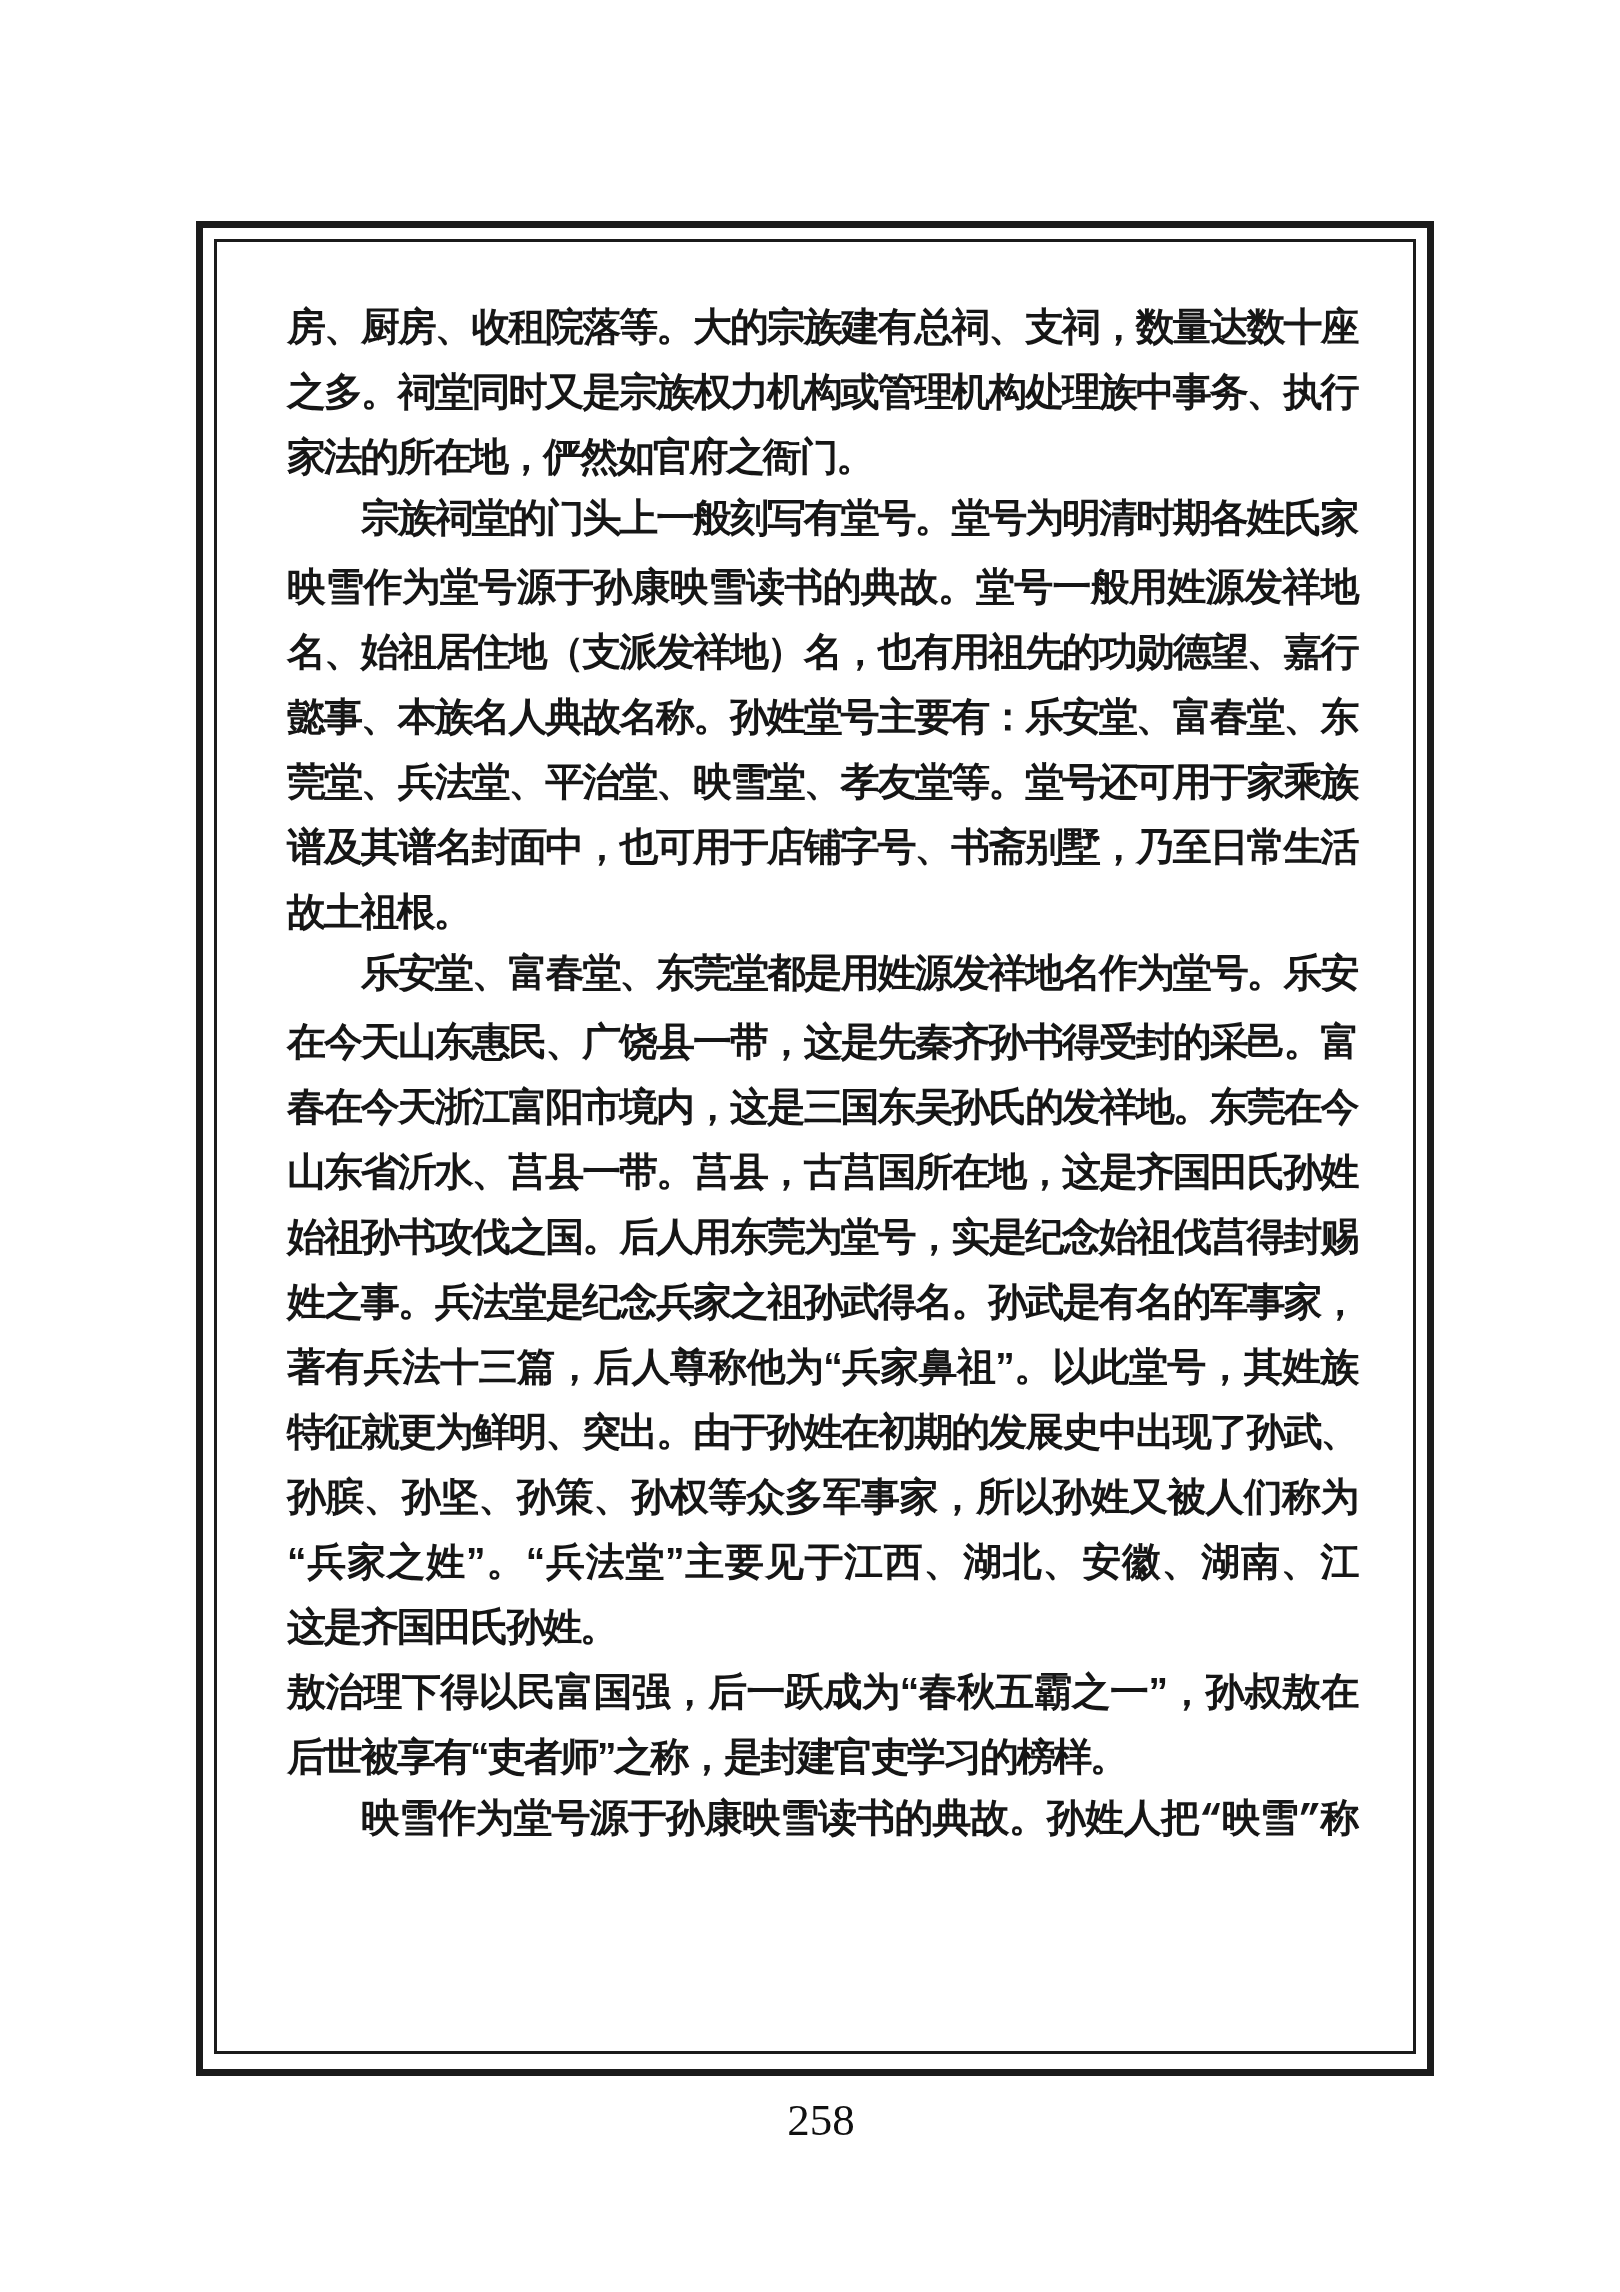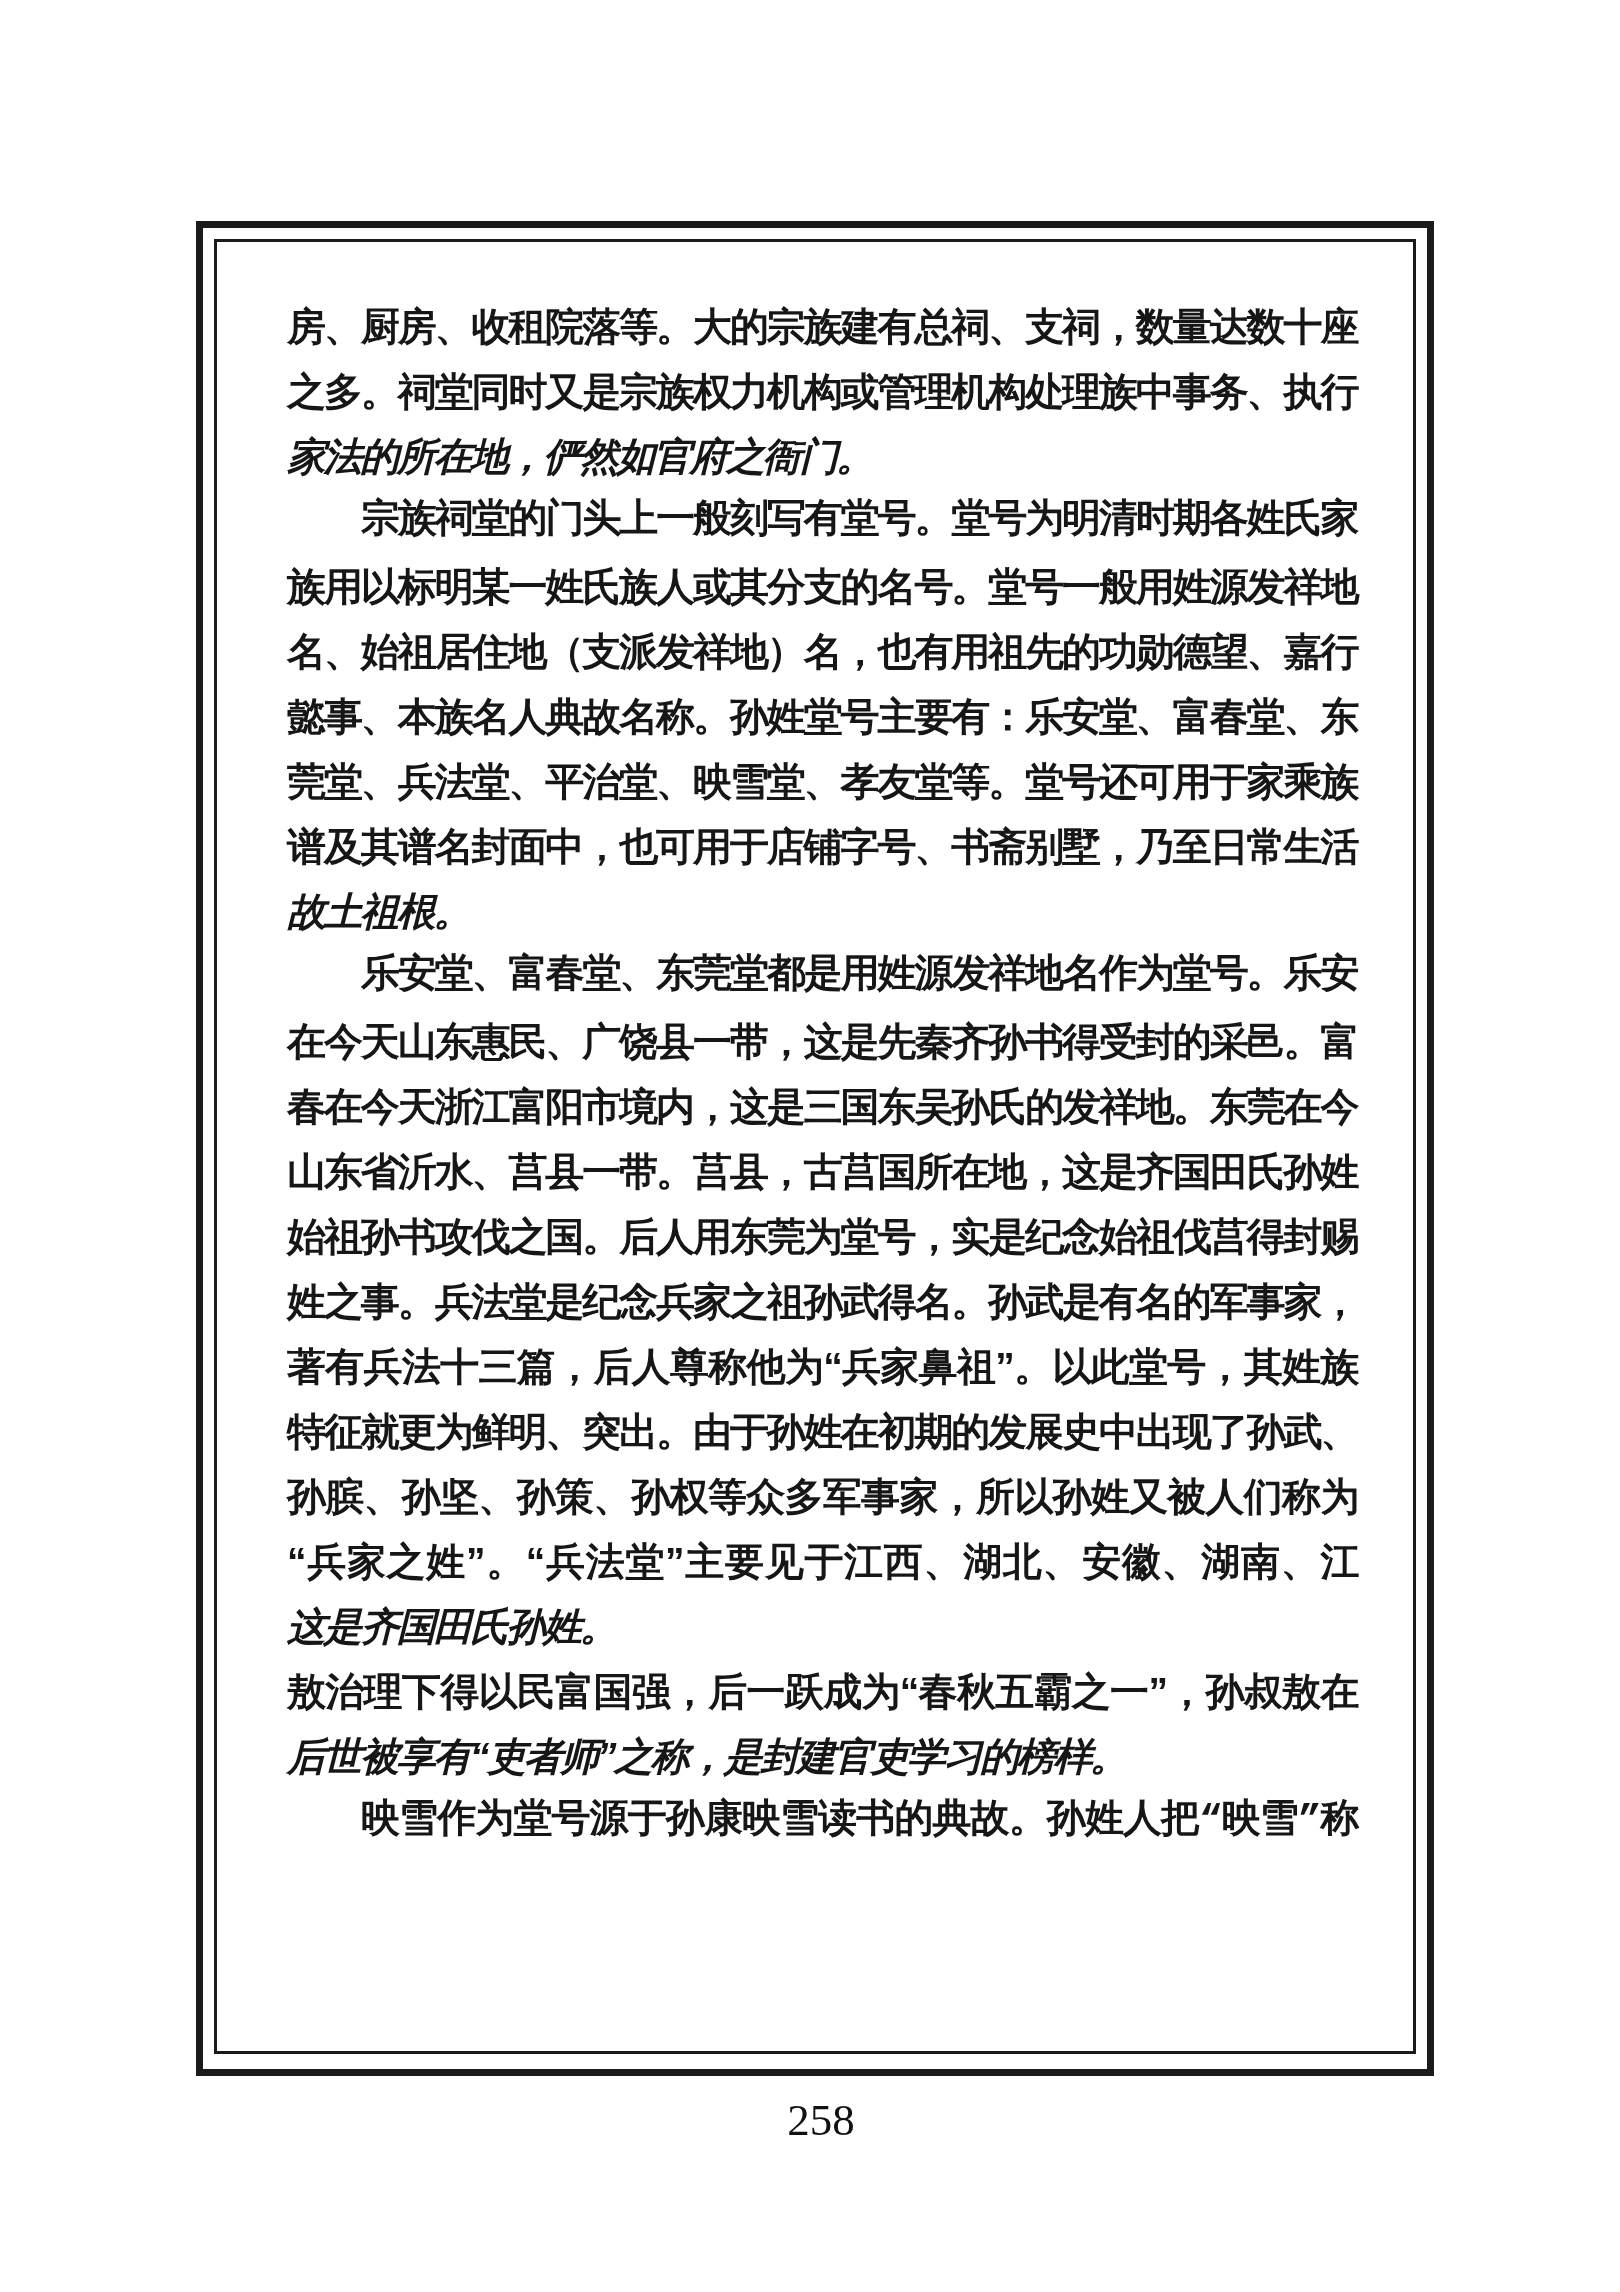--- a/index.html
+++ b/index.html
@@ -53,21 +53,20 @@
     text-justify: inter-character;
     overflow: visible;
   }
   .text-line.indented {
     text-indent: 74px;
     font-family: Liberation Mono, monospace;
   }
   .text-line.para-end {
     text-align: center;
     text-align-last: left;
-    font-style: italic;
   }
   .page-number {
     position: absolute;
     left: 0;
     top: 2094px;
     width: 1620px;
     text-align: center;
     font-family: "Liberation Serif", serif;
     font-size: 45px;
     color: #111111;
@@ -80,21 +79,21 @@
 <div class="page">
 
   <div class="frame-outer"></div>
   <div class="frame-inner"></div>
 
   <div class="body-text">
     <div class="text-line">房、厨房、收租院落等。大的宗族建有总祠、支祠，数量达数十座</div>
     <div class="text-line">之多。祠堂同时又是宗族权力机构或管理机构处理族中事务、执行</div>
     <div class="text-line para-end">家法的所在地，俨然如官府之衙门。</div>
     <div class="text-line indented">宗族祠堂的门头上一般刻写有堂号。堂号为明清时期各姓氏家</div>
-    <div class="text-line">族用以标明某一姓氏族人或其分支的名号。堂号一般用姓源发祥地</div>
+    <div class="text-line">映雪作为堂号源于孙康映雪读书的典故。堂号一般用姓源发祥地</div>
     <div class="text-line">名、始祖居住地（支派发祥地）名，也有用祖先的功勋德望、嘉行</div>
     <div class="text-line">懿事、本族名人典故名称。孙姓堂号主要有：乐安堂、富春堂、东</div>
     <div class="text-line">莞堂、兵法堂、平治堂、映雪堂、孝友堂等。堂号还可用于家乘族</div>
     <div class="text-line">谱及其谱名封面中，也可用于店铺字号、书斋别墅，乃至日常生活</div>
     <div class="text-line para-end">故土祖根。</div>
     <div class="text-line indented">乐安堂、富春堂、东莞堂都是用姓源发祥地名作为堂号。乐安</div>
     <div class="text-line">在今天山东惠民、广饶县一带，这是先秦齐孙书得受封的采邑。富</div>
     <div class="text-line">春在今天浙江富阳市境内，这是三国东吴孙氏的发祥地。东莞在今</div>
     <div class="text-line">山东省沂水、莒县一带。莒县，古莒国所在地，这是齐国田氏孙姓</div>
     <div class="text-line">始祖孙书攻伐之国。后人用东莞为堂号，实是纪念始祖伐莒得封赐</div>

